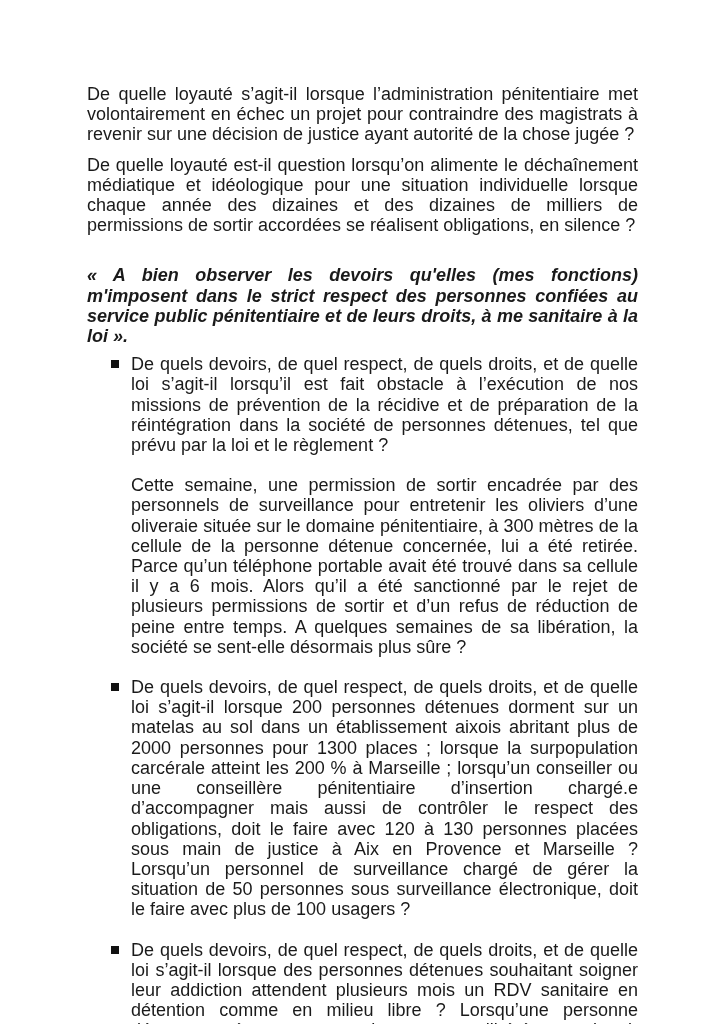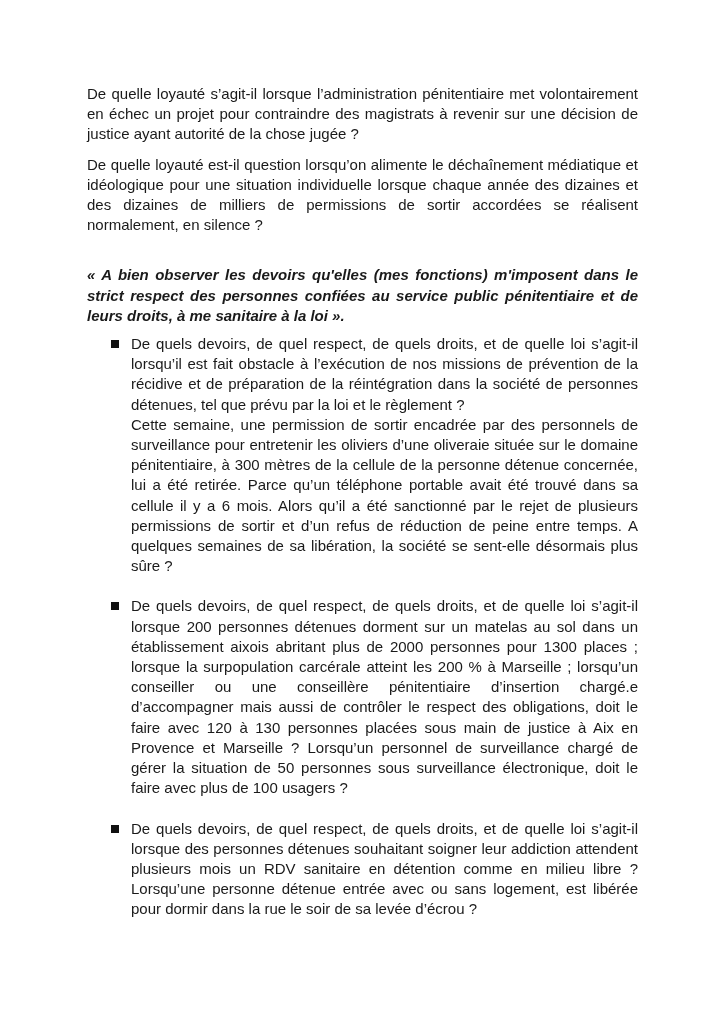--- a/index.html
+++ b/index.html
@@ -16,21 +16,21 @@
       color: #1a1a1a;
     }
     .page {
       position: absolute;
       left: 87px;
       top: 84px;
       width: 551px;
     }
     p {
       margin: 0;
-      font-size: 15px;
+      font-size: 18px;
       line-height: 20.2px;
       text-align: justify;
     }
     .para1 { margin-bottom: 10px; }
     .para2 { margin-bottom: 30px; }
     .quote {
       font-weight: bold;
       font-style: italic;
       margin-bottom: 8px;
     }
@@ -46,28 +46,29 @@
     }
     .bullet-item .bullet-mark {
       position: absolute;
       left: 24px;
       top: 6px;
       width: 8px;
       height: 8px;
       background: #111111;
     }
     .bullet-item .sub-para {
+      margin-top: 20px;
     }
   </style>
 </head>
 <body>
 
 <div class="page">
   <p class="para1">De quelle loyauté s’agit-il lorsque l’administration pénitentiaire met volontairement en échec un projet pour contraindre des magistrats à revenir sur une décision de justice ayant autorité de la chose jugée ?</p>
-  <p class="para2">De quelle loyauté est-il question lorsqu’on alimente le déchaînement médiatique et idéologique pour une situation individuelle lorsque chaque année des dizaines et des dizaines de milliers de permissions de sortir accordées se réalisent normalement, en silence ?</p>
+  <p class="para2">De quelle loyauté est-il question lorsqu’on alimente le déchaînement médiatique et idéologique pour une situation individuelle lorsque chaque année des dizaines et des dizaines de milliers de permissions de sortir accordées se réalisent obligations, en silence ?</p>
 
   <p class="quote">« A bien observer les devoirs qu'elles (mes fonctions) m'imposent dans le strict respect des personnes confiées au service public pénitentiaire et de leurs droits, à me sanitaire à la loi ».</p>
 
   <ul class="bullet-list">
     <li class="bullet-item">
       <span class="bullet-mark"></span>
       <p>De quels devoirs, de quel respect, de quels droits, et de quelle loi s’agit-il lorsqu’il est fait obstacle à l’exécution de nos missions de prévention de la récidive et de préparation de la réintégration dans la société de personnes détenues, tel que prévu par la loi et le règlement ?</p>
       <p class="sub-para">Cette semaine, une permission de sortir encadrée par des personnels de surveillance pour entretenir les oliviers d’une oliveraie située sur le domaine pénitentiaire, à 300 mètres de la cellule de la personne détenue concernée, lui a été retirée. Parce qu’un téléphone portable avait été trouvé dans sa cellule il y a 6 mois. Alors qu’il a été sanctionné par le rejet de plusieurs permissions de sortir et d’un refus de réduction de peine entre temps. A quelques semaines de sa libération, la société se sent-elle désormais plus sûre ?</p>
     </li>
     <li class="bullet-item">

